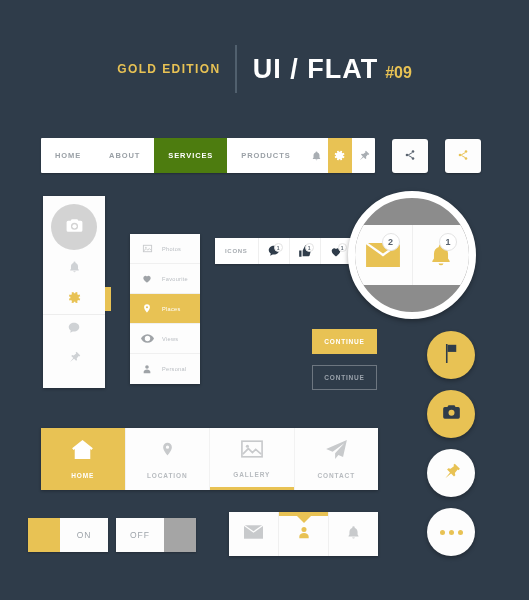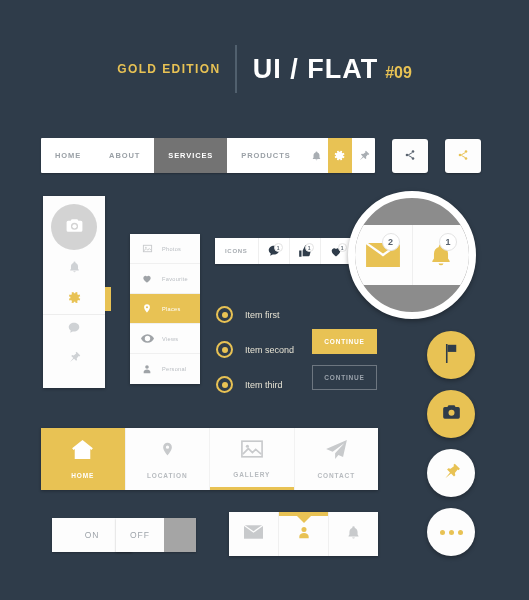--- a/index.html
+++ b/index.html
@@ -18,21 +18,21 @@
   .hdr-flat { color:#FFFFFF; font-size:25px; font-weight:bold; letter-spacing:1.2px; line-height:26px; }
   .hdr-gold { color:#E8C254; font-size:12px; font-weight:bold; letter-spacing:1.4px; line-height:22px; }
   .hdr-div { width:2px; height:48px; background:#51606E; }
   .hdr-right { padding-left:16px; display:flex; align-items:baseline; }
   .hdr-ui { color:#FFFFFF; font-size:27px; font-weight:bold; letter-spacing:1px; }
   .hdr-num { color:#E8C254; font-size:16px; font-weight:bold; margin-left:7px; }
 
   
   .navbar { position:absolute; left:41px; top:138px; width:334px; height:35px; background:#FFFFFF; display:flex; align-items:stretch; border-radius:1px; box-shadow:0 1px 2px rgba(0,0,0,.25); }
   .nav-item { display:flex; align-items:center; padding:0 14px; font-size:7.5px; letter-spacing:.9px; color:#9AA0A6; font-weight:bold; }
-  .nav-item.active { background:#737373; color:#FFFFFF; }
+  .nav-item.active { background:#4d7c0f; color:#FFFFFF; }
   .nav-spacer { flex:1; }
   .nav-ico { width:34px; display:flex; align-items:center; justify-content:center; }
   .nav-ico.active { background:#E8C254; }
 
   .sq-btn { position:absolute; width:36px; height:34px; background:#FDFDFD; border-radius:3px; display:flex; align-items:center; justify-content:center; box-shadow:0 1px 2px rgba(0,0,0,.3); }
 
   
   .sect-title { position:absolute; left:124px; top:195px; color:#EFEFEF; font-size:17px; }
 
   
@@ -285,40 +285,20 @@
       </div>
       <div class="mag-cell">
         <svg width="26" height="28" viewBox="0 0 24 24" fill="#E8C254">
             <path d="M12 2a2 2 0 0 0-2 2v.6C7.2 5.4 5.5 7.9 5.5 11v4.2L4 17.5v1h16v-1l-1.5-2.3V11c0-3.1-1.7-5.6-4.5-6.4V4a2 2 0 0 0-2-2zM9.7 19.8a2.4 2.4 0 0 0 4.6 0z"></path>
           </svg>
         <span class="badge" style="width:18px;height:18px;font-size:9px;right:12px;top:8px;">1</span>
       </div>
     </div>
   </div>
 
-  <div class="radios">
-    <div class="radio-row">
-      <span class="radio">
-          <i></i>
-        </span>
-      <span class="radio-lbl">Item first</span>
-    </div>
-    <div class="radio-row">
-      <span class="radio">
-          <i></i>
-        </span>
-      <span class="radio-lbl">Item second</span>
-    </div>
-    <div class="radio-row">
-      <span class="radio">
-          <i></i>
-        </span>
-      <span class="radio-lbl">Item third</span>
-    </div>
-  </div>
 
   <div class="btn btn-fill" style="left:312px; top:329px; width:65px; height:25px;">CONTINUE</div>
   <div class="btn btn-out" style="left:312px; top:365px; width:65px; height:25px;">CONTINUE</div>
 
   <div class="round gold" style="left:427px; top:331px;">
     <span>
       <svg width="17" height="19" viewBox="0 0 20 24" fill="#2F3C4A">
           <path d="M3 0h2v24H3z"></path>
           <path d="M5 1h11v9H5z"></path>
         </svg>
@@ -378,21 +358,21 @@
     <div class="tab">
       <span>
         <svg width="21" height="19" viewBox="0 0 24 22" fill="#C8CACC">
             <path d="M24 0L0 10.5l7.5 3.2L21 3.8 10.4 15.4V22l3.8-4.6 5.4 2.3z"></path>
           </svg>
       </span>
       <span class="tab-lbl">CONTACT</span>
     </div>
   </div>
 
-  <div class="toggle" style="left:52px; top:518px;flex-direction:column;">
+  <div class="toggle" style="left:28px; top:518px;">
     <div class="tg-handle" style="background:#E8C254;"></div>
     <div class="tg-body">ON</div>
   </div>
   <div class="toggle" style="left:116px; top:518px;">
     <div class="tg-body">OFF</div>
     <div class="tg-handle" style="background:#A5A5A5;"></div>
   </div>
 
   <div class="bottombar">
     <div class="bb-cell">

